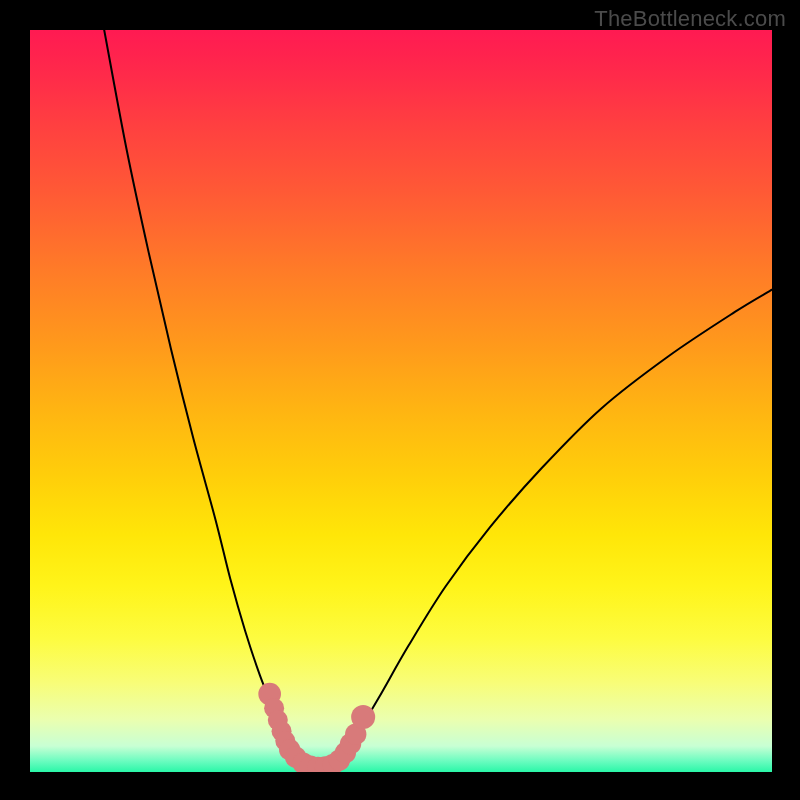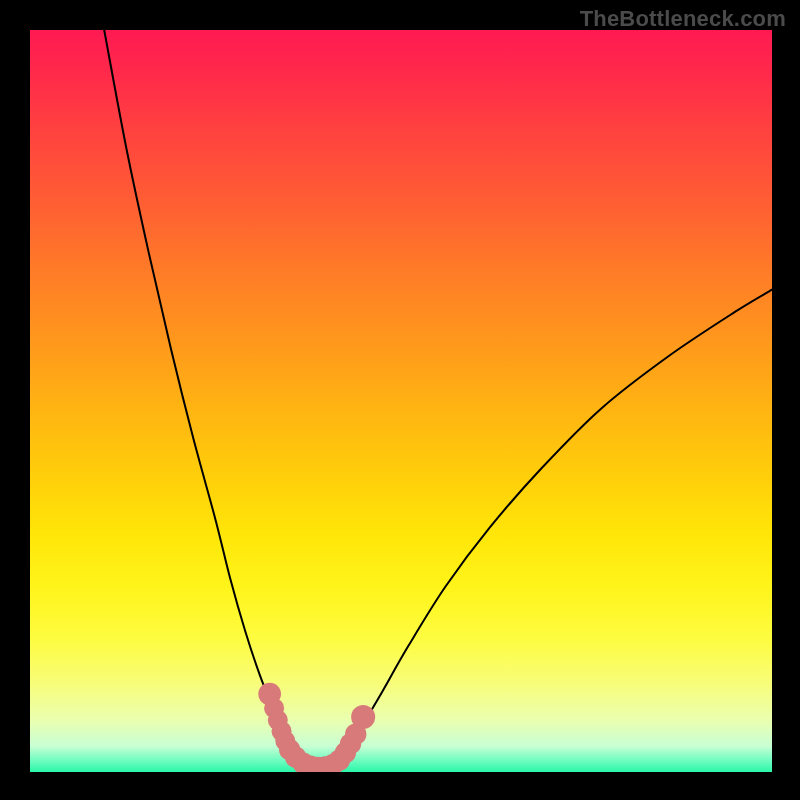--- a/index.html
+++ b/index.html
@@ -49,21 +49,21 @@
     top: 0;
     width: 742px;
     height: 742px;
   }
   .watermark {
     position: absolute;
     top: 6px;
     right: 14px;
     color: #4b4b4b;
     font-size: 22px;
-    font-weight: 700;
+    font-weight: 400;
     letter-spacing: 0.2px;
   }
 </style>
 </head>
 <body>
 
 <div class="frame">
   <div class="plot">
     <svg class="curves" viewBox="0 0 742 742" preserveAspectRatio="none">
       <g id="svg-content">

